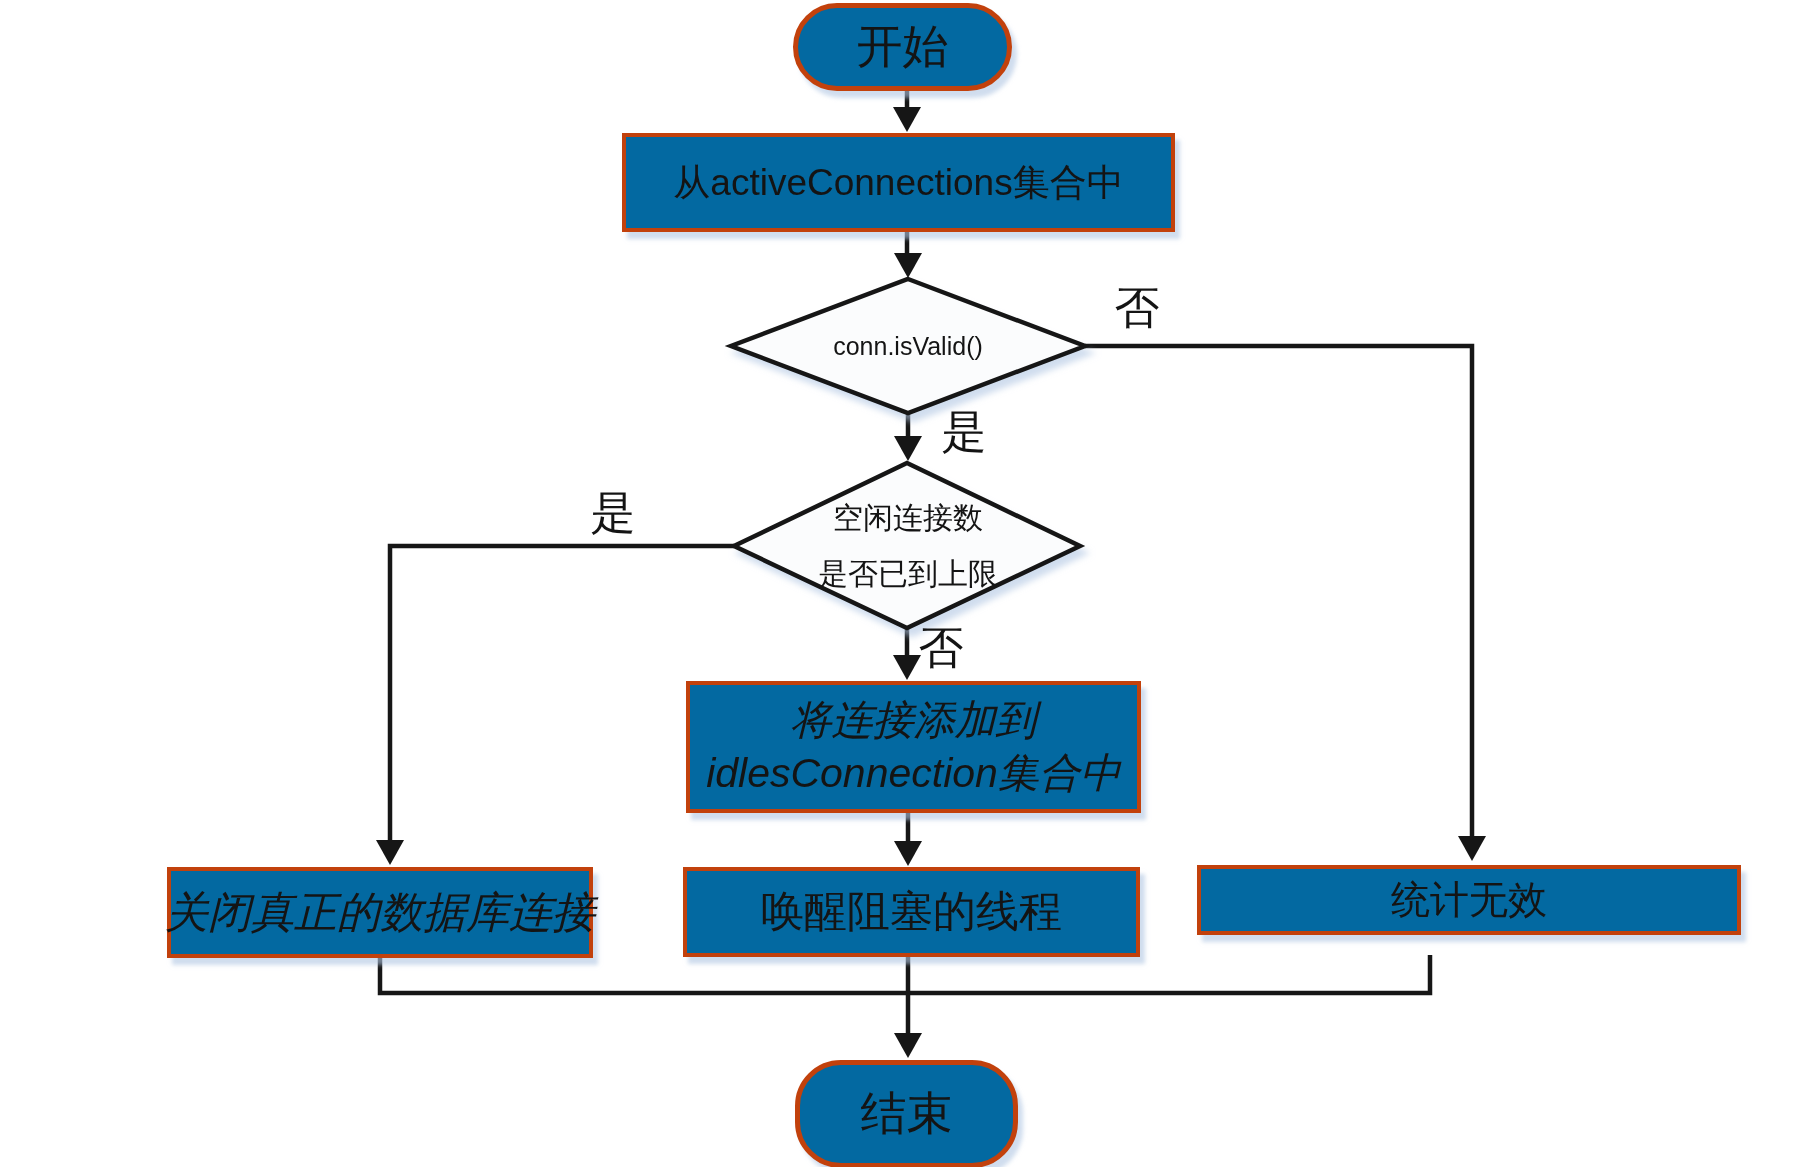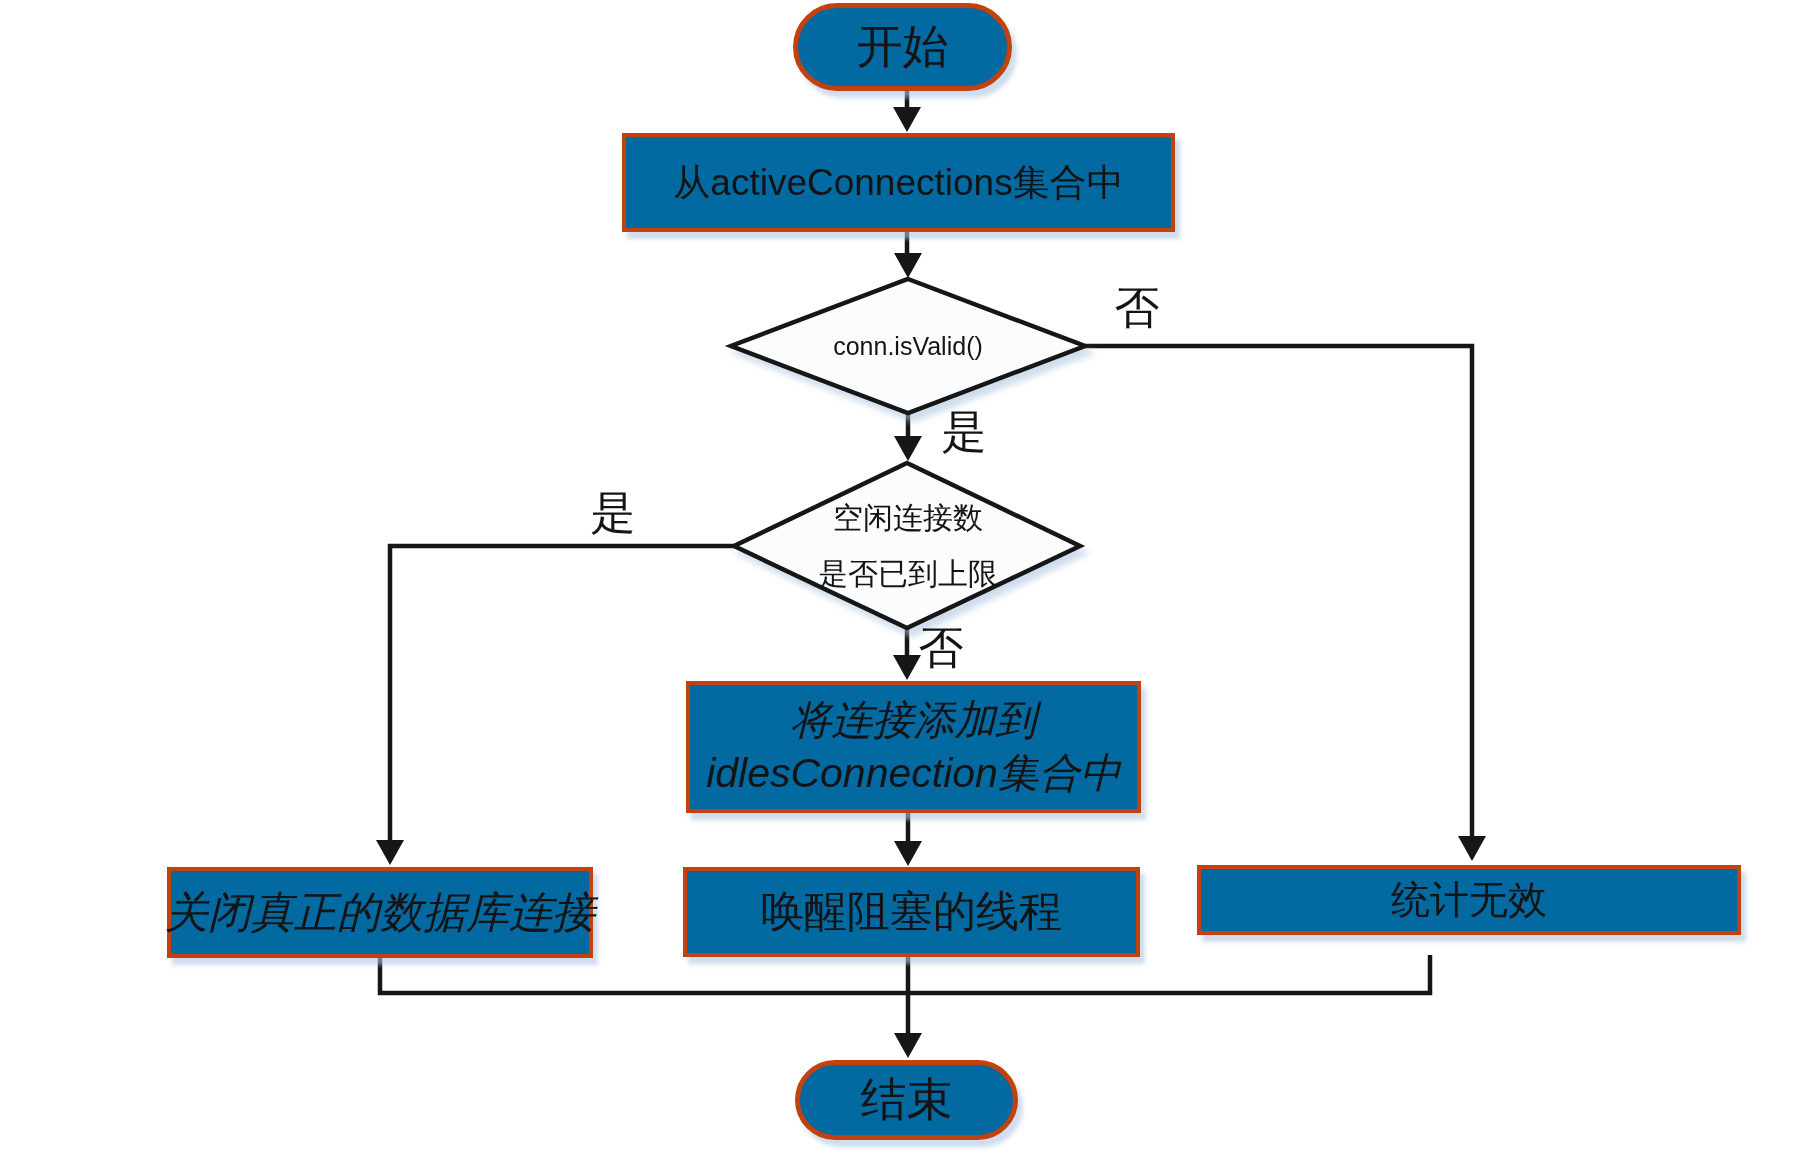--- a/index.html
+++ b/index.html
@@ -24,21 +24,21 @@
     position:absolute;z-index:3;width:62px;height:54px;font-size:45px;
     display:flex;align-items:center;justify-content:center;background:transparent;
   }
   .ln{display:block;white-space:nowrap;}
   .box1{left:622px;top:133px;width:553px;height:99px;font-size:37px;line-height:46px;}
   .box2{left:686px;top:681px;width:455px;height:132px;font-size:41px;line-height:53px;font-style:italic;}
   .box3{left:683px;top:867px;width:457px;height:90px;font-size:43px;}
   .lbox{left:167px;top:867px;width:426px;height:91px;font-size:43px;font-style:italic;}
   .rbox{left:1197px;top:865px;width:544px;height:70px;font-size:39px;line-height:50px;}
   .start{left:793px;top:3px;width:219px;height:88px;}
-  .end{left:795px;top:1060px;width:223px;height:80px;}
+  .end{left:795px;top:1060px;width:223px;height:108px;}
   .d1text{left:731px;top:279px;width:354px;height:134px;font-size:25px;}
   .d2text{left:718px;top:463px;width:380px;height:165px;font-size:30px;line-height:56px;}
   .lab-no1{left:1106px;top:281px;}
   .lab-yes1{left:933px;top:405px;}
   .lab-yes2{left:582px;top:486px;}
   .lab-no2{left:910px;top:621px;}
   .shape{fill:#fbfcfd;stroke:#161616;stroke-width:4.5;}
   .wire{fill:none;stroke:#161616;stroke-width:4.5;}
   .ah{fill:#161616;stroke:none;}
   .shadowed{filter:drop-shadow(5px 7px 3px rgba(176,198,227,.6));}

